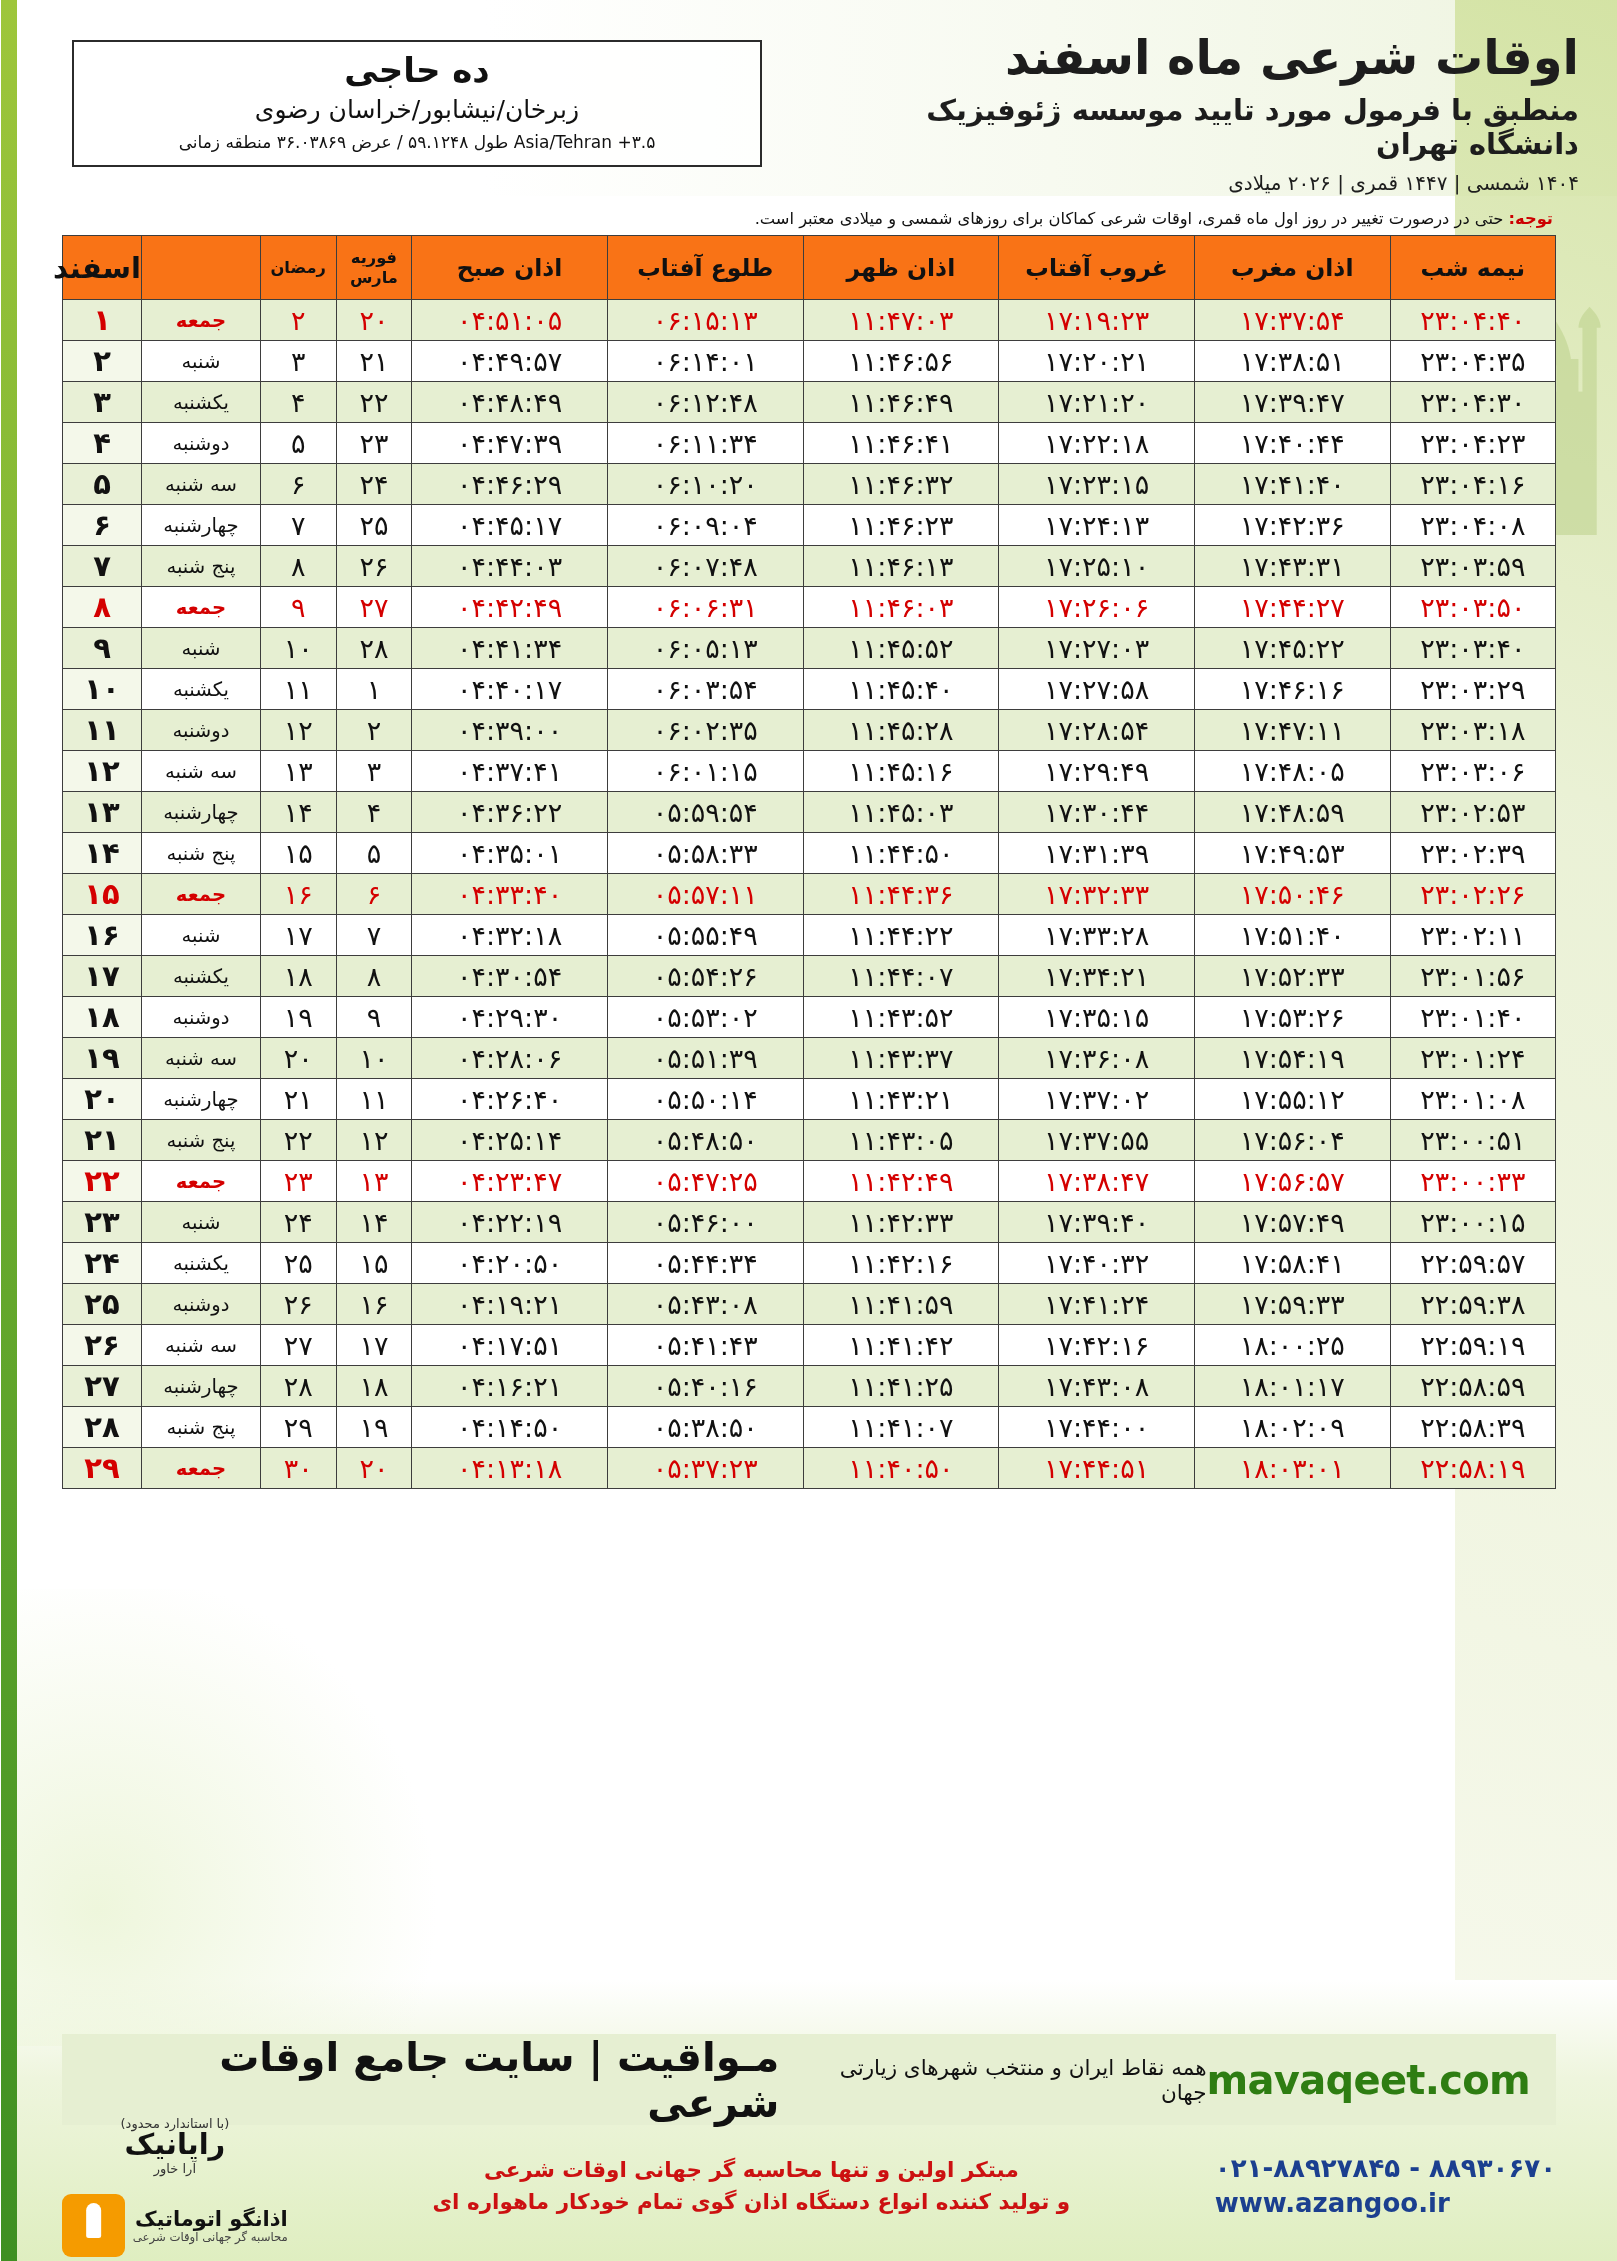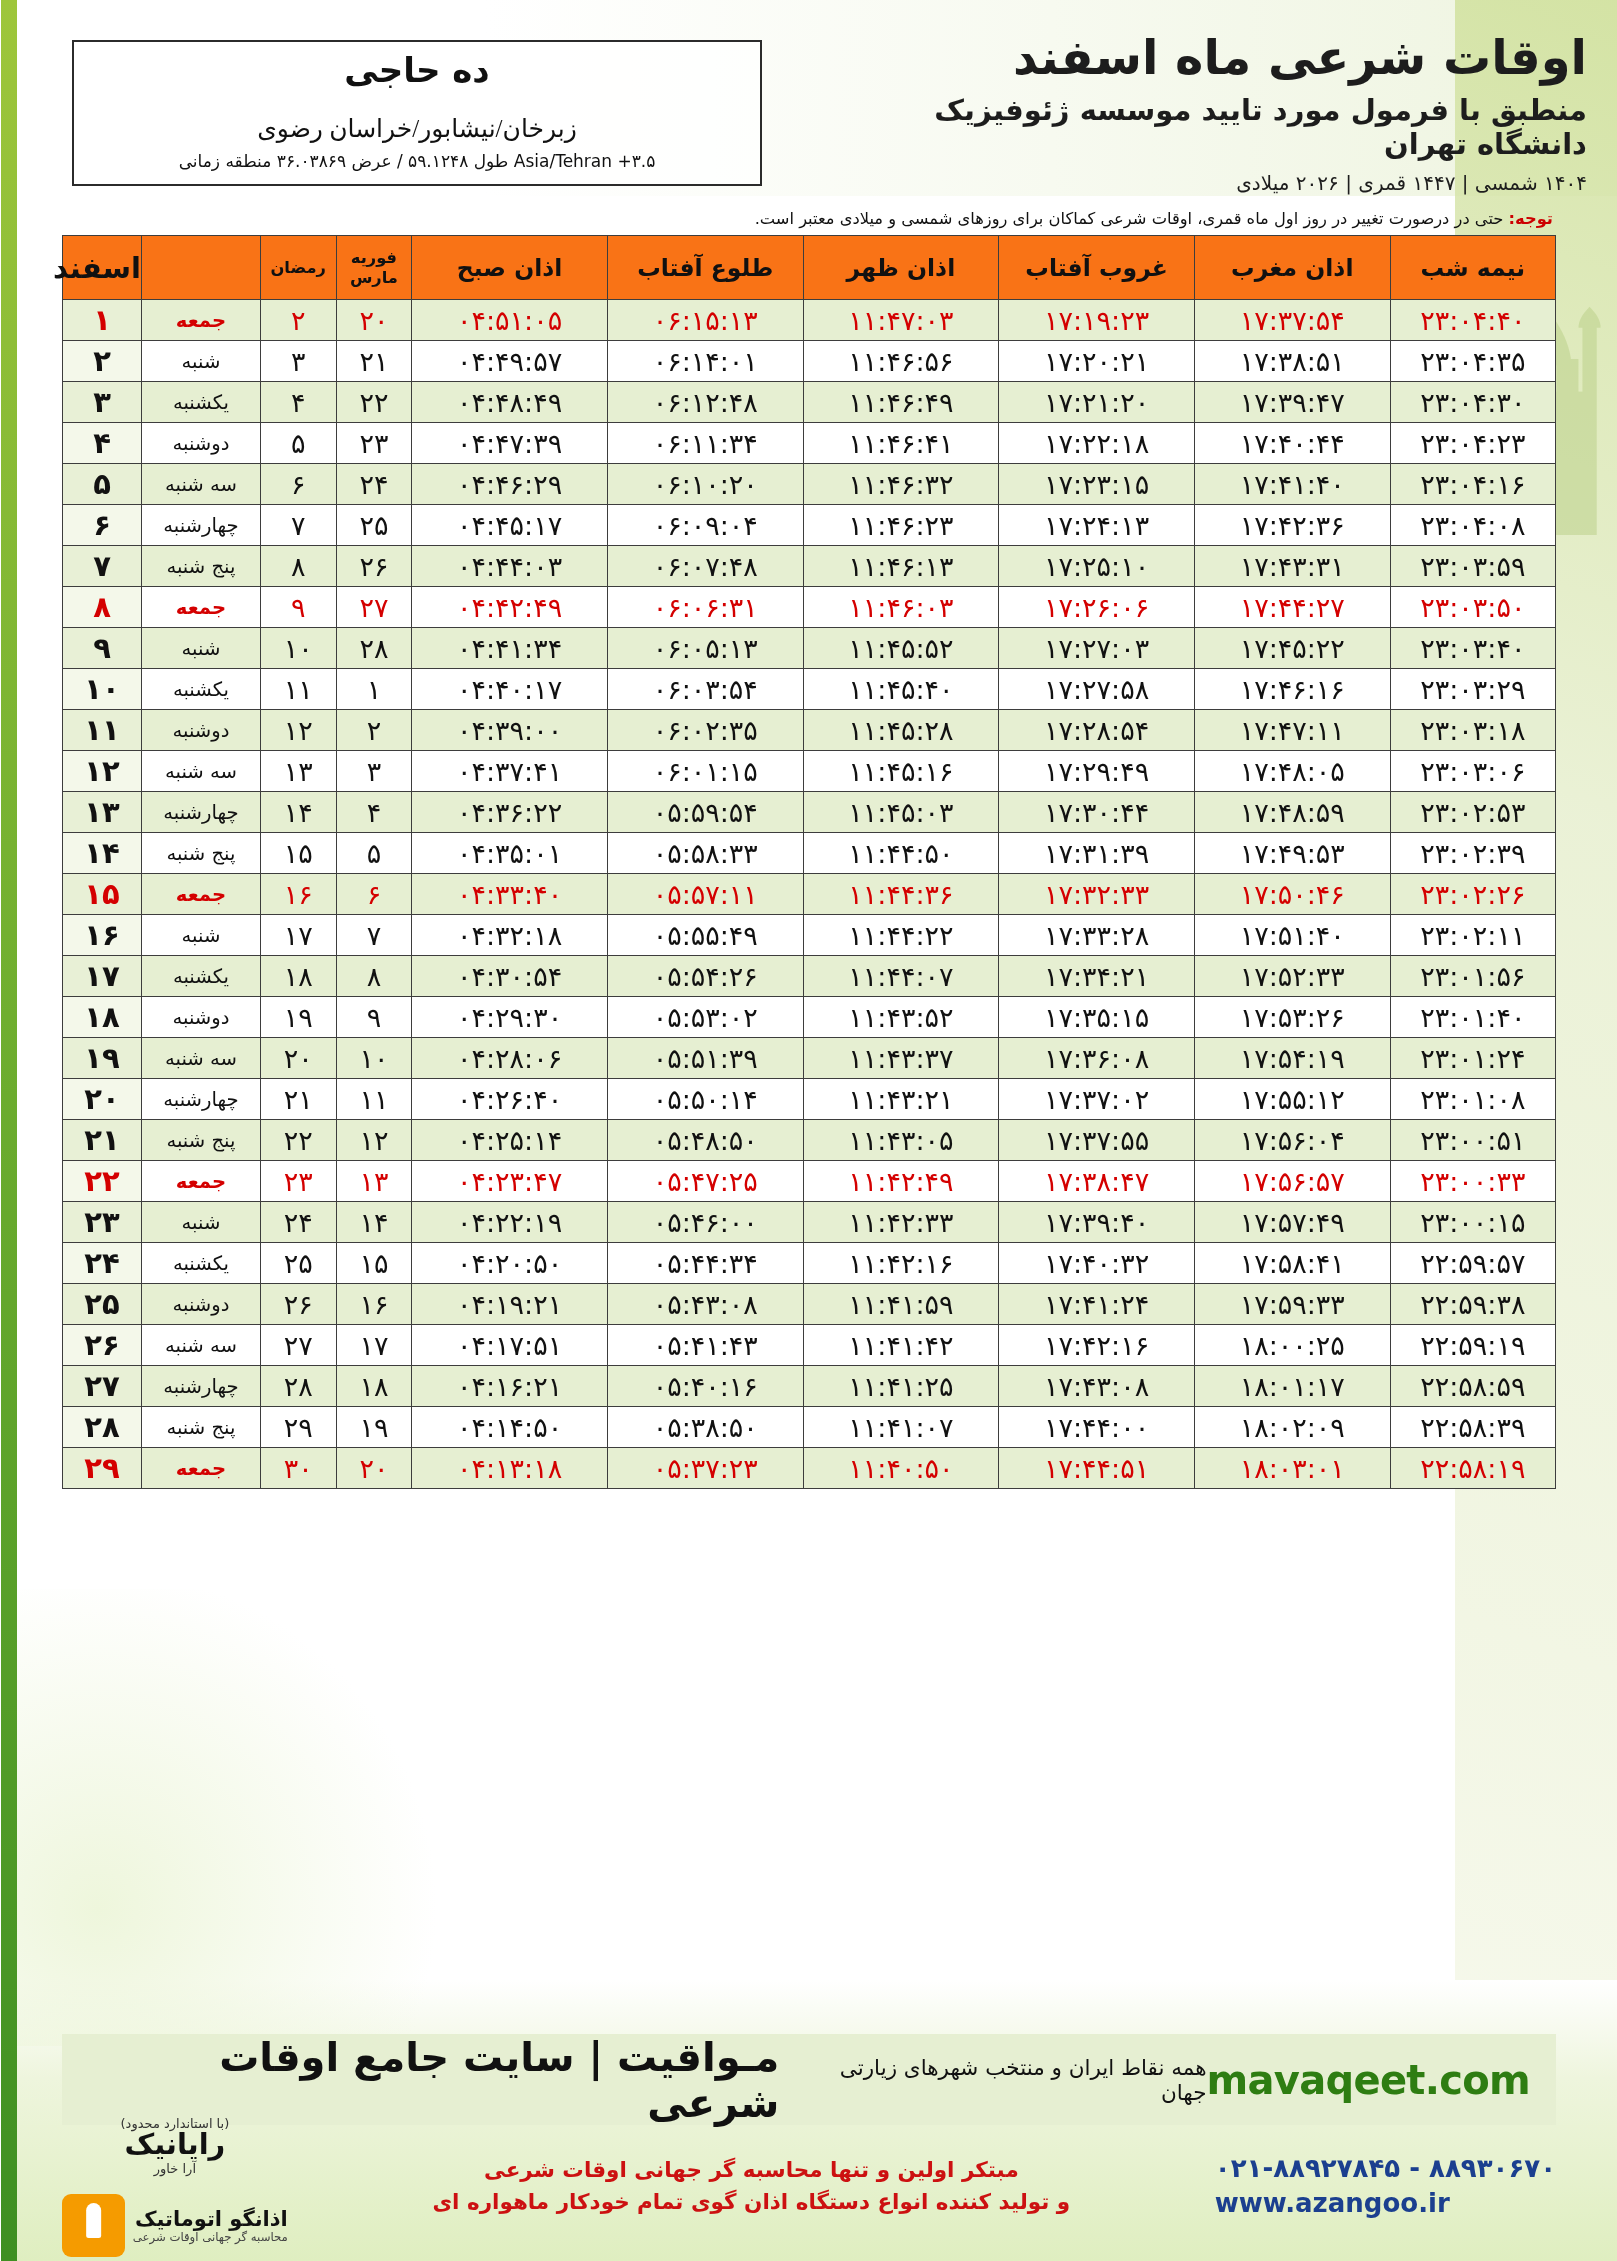--- a/index.html
+++ b/index.html
@@ -31,40 +31,40 @@
   .bg-soft-blob{
     position:absolute;left:-78px;bottom:215px;width:587px;height:457px;
     background:radial-gradient(circle at 30% 70%, #eef6dc 0%, rgba(255,255,255,0) 65%);
   }
   
   .mosque{
     position:absolute;right:15.7px;top:196px;width:137px;height:339px;opacity:.55;
   }
   
   .header{
-    position:absolute;top:31px;right:31px;width:770px;text-align:right;
+    position:absolute;top:31px;right:39px;width:770px;text-align:right;
   }
   .title-main{
     font-size:48px;font-weight:bold;color:#1d1d1d;line-height:1.1;
     letter-spacing:-0.7px;
   }
   .title-sub{
     font-size:29px;font-weight:bold;color:#1d1d1d;margin-top:9px;
   }
   .title-dates{
     font-size:20px;color:#1d1d1d;margin-top:10.4px;
   }
   
   .citybox{
     position:absolute;top:40px;left:72px;width:652px;
     border:2px solid #2b2b2b;padding:10.4px 17px 13px;
     text-align:center;background:rgba(255,255,255,.75);
   }
   .city-name{font-size:34px;font-weight:bold;color:#111;line-height:1.1;}
-  .city-sub{font-size:25px;color:#111;margin-top:24px;font-family:Liberation Serif, serif;}
+  .city-sub{font-size:25px;color:#111;margin-top:5px;}
   .city-geo{font-size:17px;color:#111;margin-top:7.8px;direction:ltr;}
   .note{
     position:absolute;top:209px;left:72px;width:1481px;text-align:right;
     font-size:16.3px;color:#111;
   }
   .note b{color:#cc0000;}
   
   table{
     position:absolute;top:235px;left:62px;width:1494px;
     border-collapse:collapse;

